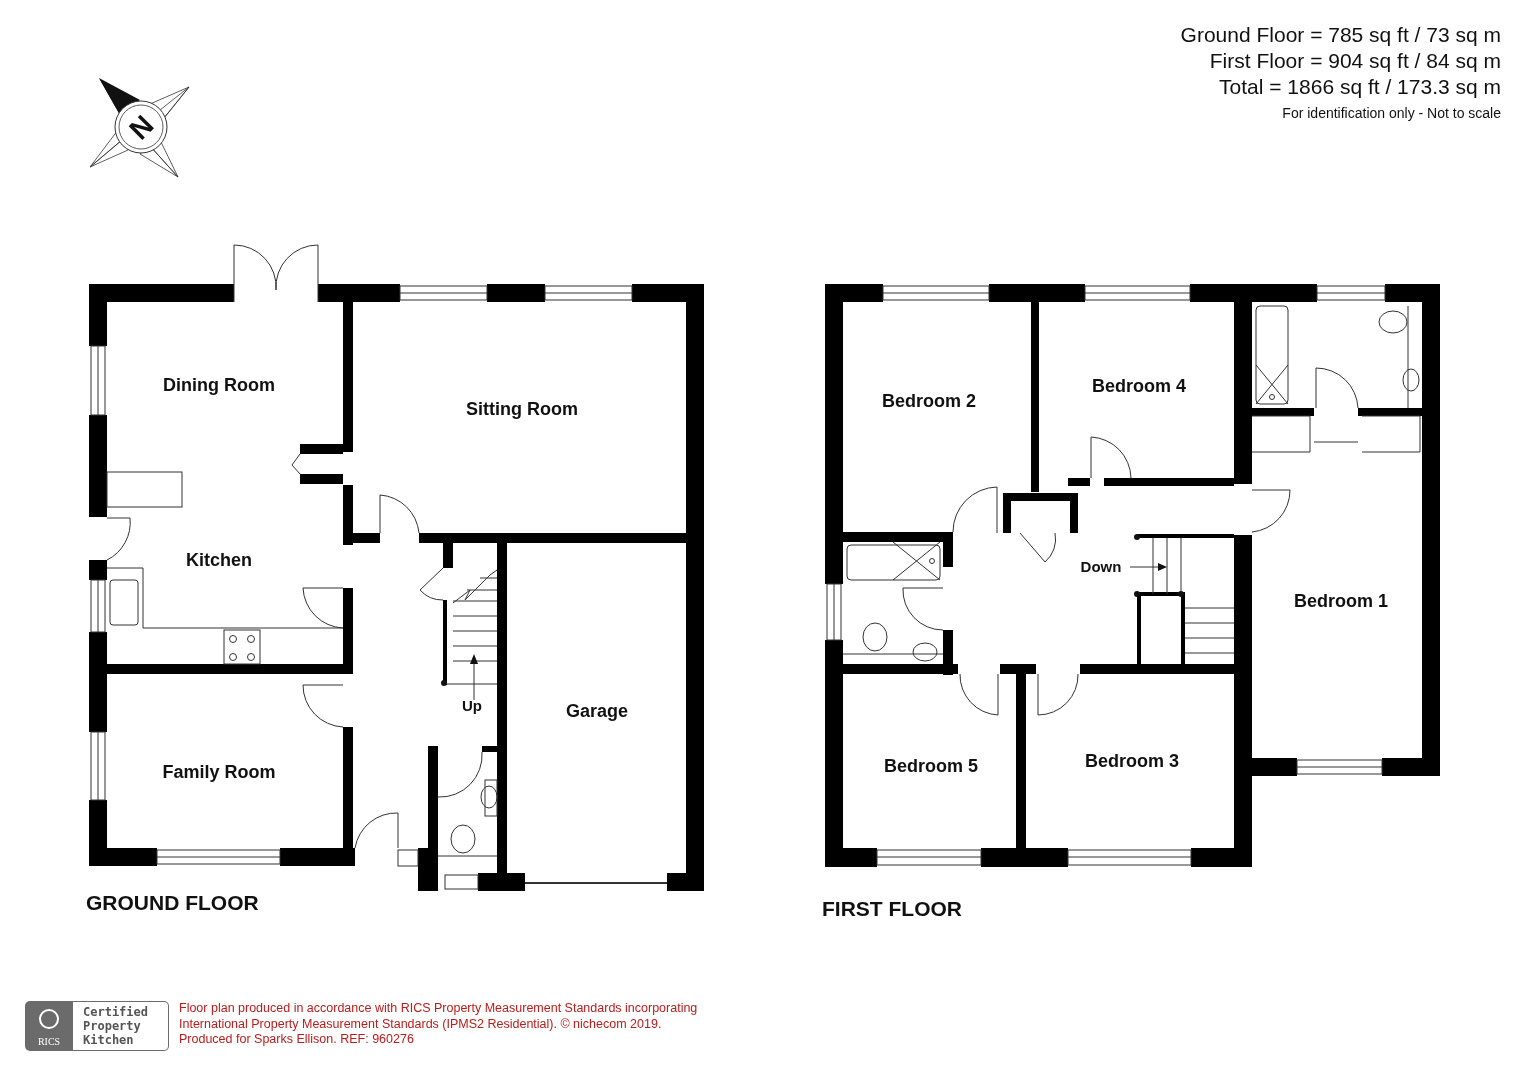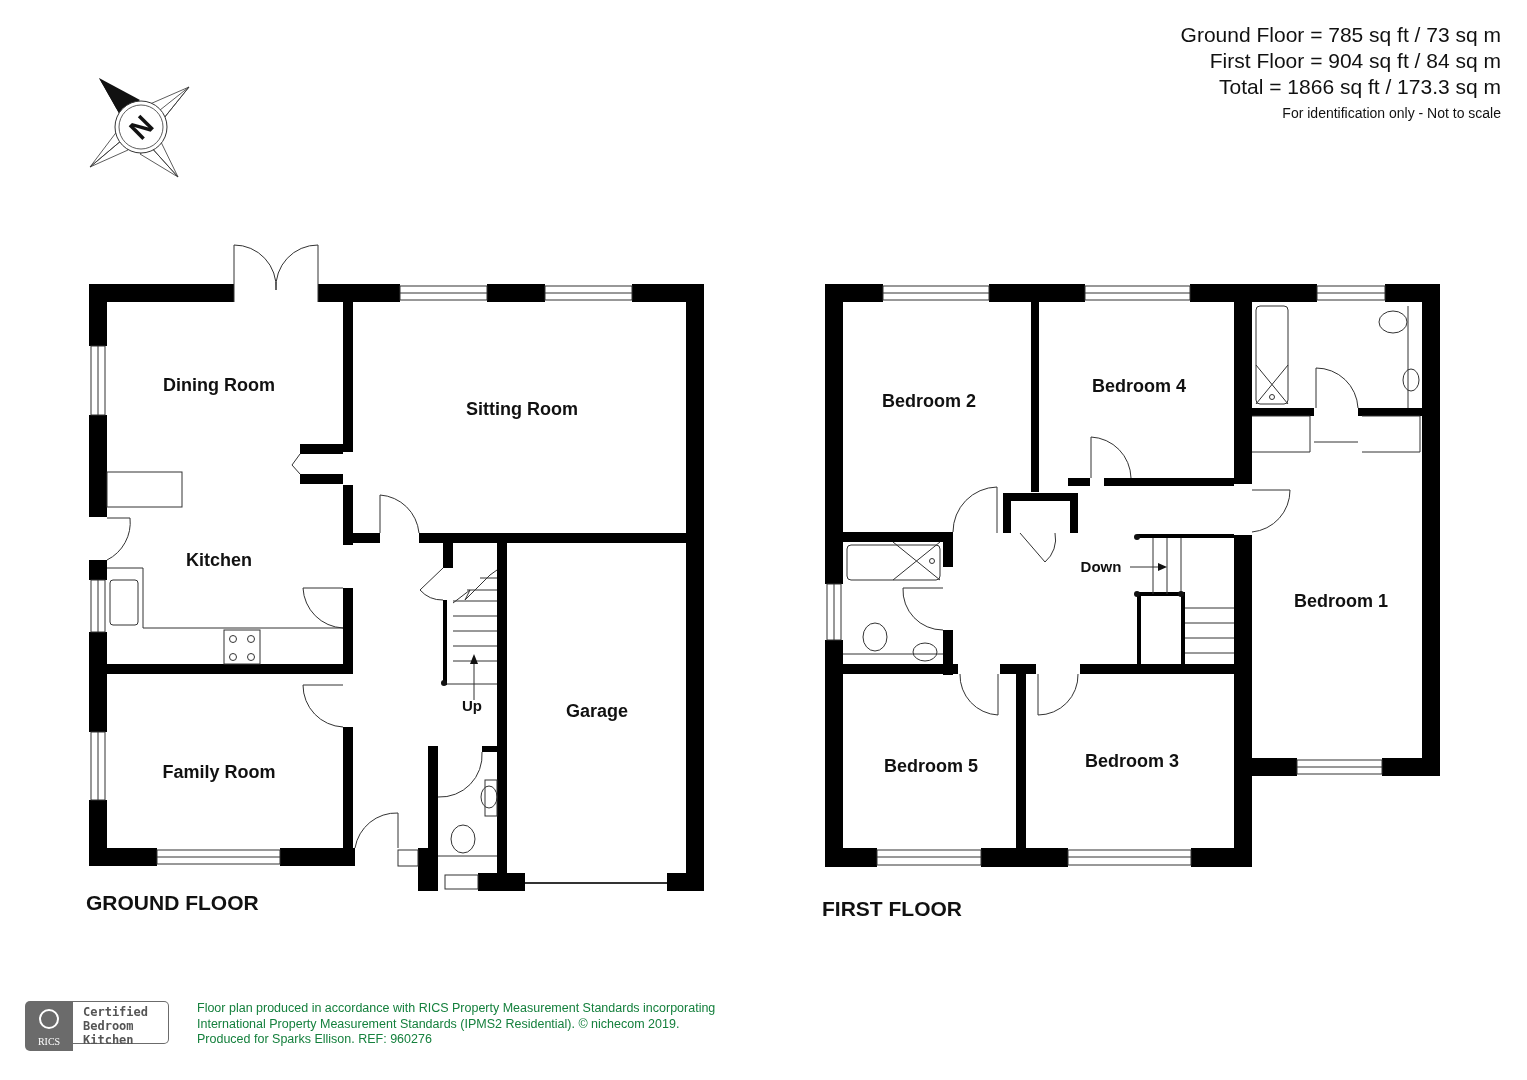--- a/index.html
+++ b/index.html
@@ -9,23 +9,23 @@
   .areas .note { font-size: 14px; line-height: 22px; margin-top: 2px; color: #111; }
   .plan { position: absolute; left: 0; top: 0; }
   .room-label { font-family: "Liberation Sans", sans-serif; font-weight: bold; font-size: 18px; fill: #111; }
   .floor-label { font-family: "Liberation Sans", sans-serif; font-weight: bold; font-size: 21px; fill: #111; }
   .small-label { font-family: "Liberation Sans", sans-serif; font-weight: bold; font-size: 15px; fill: #111; }
   .compass-n { font-family: "Liberation Sans", sans-serif; font-weight: bold; font-size: 28px; fill: #111; }
   .footer { position: absolute; left: 25px; top: 1001px; display: flex; align-items: flex-start; }
   .rics-logo { width: 48px; height: 50px; background: #6b6b6b; border-radius: 5px 0 0 5px; position: relative; color: #fff; }
   .rics-logo .rt { position: absolute; bottom: 4px; left: 0; width: 100%; text-align: center; font-size: 10px; font-weight: normal; font-family: "Liberation Serif", serif; }
   .rics-logo .lion { position: absolute; top: 8px; left: 14px; width: 20px; height: 20px; border: 2px solid #fff; border-radius: 50%; box-sizing: border-box; }
-  .cert-box { width: 96px; height: 43px; border: 1.5px solid #6b6b6b; border-left: none; border-radius: 0 5px 5px 0; box-sizing: border-box; padding: 3px 0 0 10px; }
+  .cert-box { width: 96px; height: 50px; border: 1.5px solid #6b6b6b; border-left: none; border-radius: 0 5px 5px 0; box-sizing: border-box; padding: 3px 0 0 10px; }
   .cert-box div { font-family: "DejaVu Sans Mono", monospace; font-weight: bold; font-size: 12px; line-height: 14px; color: #555; }
-  .footer-text { margin-left: 28px; font-size: 12.5px; line-height: 15.5px; color: #15803d; }
+  .footer-text { margin-left: 10px; font-size: 12.5px; line-height: 15.5px; color: #b91c1c; }
 </style>
 </head>
 <body>
 
 <div class="areas">
   <div class="line">Ground Floor = 785 sq ft / 73 sq m</div>
   <div class="line">First Floor = 904 sq ft / 84 sq m</div>
   <div class="line">Total = 1866 sq ft / 173.3 sq m</div>
   <div class="note">For identification only - Not to scale</div>
 </div>
@@ -252,21 +252,21 @@
   <text class="floor-label" x="822" y="916">FIRST FLOOR</text>
 </svg>
 
 <div class="footer">
   <div class="rics-logo">
     <div class="lion"></div>
     <div class="rt">RICS</div>
   </div>
   <div class="cert-box">
     <div>Certified</div>
-    <div>Bedroom</div>
+    <div>Property</div>
     <div>Kitchen</div>
   </div>
   <div class="footer-text">
     <div>Floor plan produced in accordance with RICS Property Measurement Standards incorporating</div>
     <div>International Property Measurement Standards (IPMS2 Residential).   © nichecom 2019.</div>
     <div>Produced for Sparks Ellison.   REF: 960276</div>
   </div>
 </div>
 
 </body></html>

